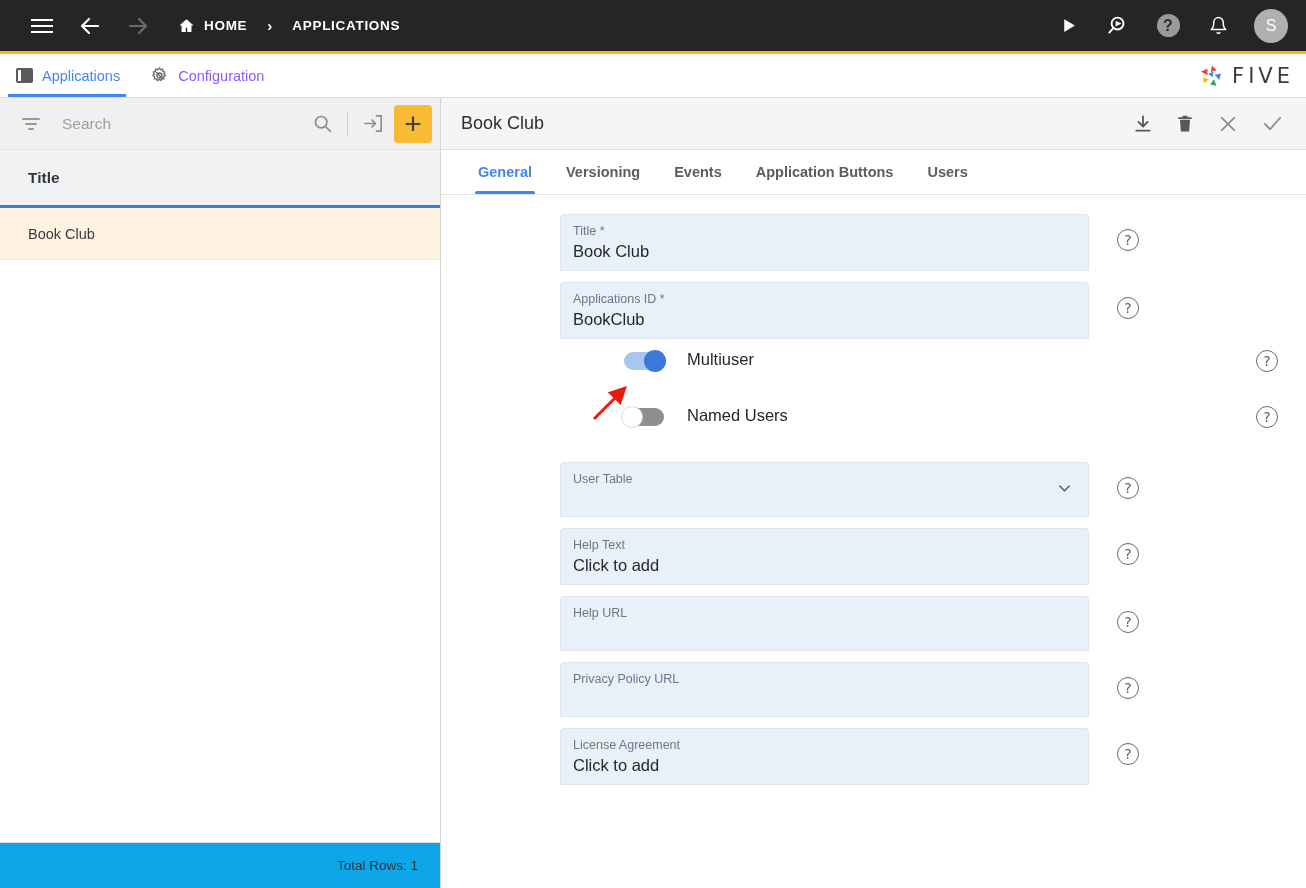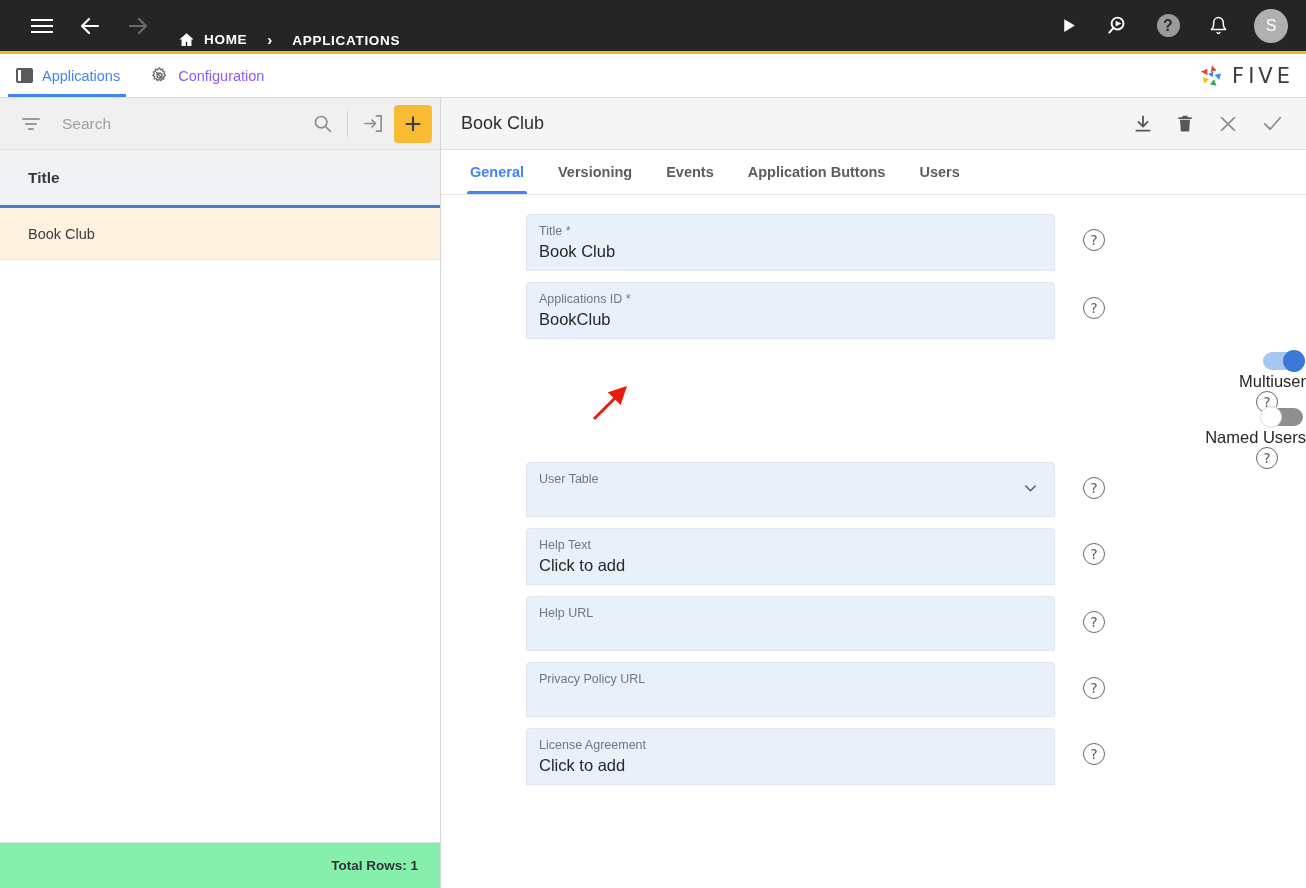--- a/index.html
+++ b/index.html
@@ -11,21 +11,21 @@
   }
 
   
   .topbar {
     height: 54px; background: #252525;
     display: flex; align-items: center;
     padding: 0 18px 0 20px;
     border-bottom: 3px solid #f4b728;
     position: relative;
   }
-  .topbar-left { display: flex; align-items: flex-end; gap: 4px; }
+  .topbar-left { display: flex; align-items: center; gap: 4px; }
   .icon-btn {
     width: 44px; height: 44px;
     display: flex; align-items: center; justify-content: center;
     color: #ffffff; cursor: pointer;
   }
   .icon-btn.disabled { color: #6b6b6b; }
   .hamburger { display: flex; flex-direction: column; gap: 4px; width: 22px; }
   .hamburger span { display: block; height: 2px; background: #fff; width: 100%; }
   .crumb {
     display: flex; align-items: center; gap: 9px;
@@ -120,53 +120,53 @@
     border-bottom: 3px solid #3f7fd4;
   }
   .grid-rows { flex: 1; overflow: hidden; background:#fff; }
   .grid-row {
     height: 52px; display: flex; align-items: center;
     padding-left: 28px; font-size: 14.5px; color: #3b3b3b;
     border-bottom: 1px solid #eaeaea; cursor: pointer;
   }
   .grid-row.selected { background: #fdf3e0; }
   .left-footer {
-    height: 46px; background: #86efac; border-top: 1px solid #dfdfdf;
+    height: 46px; background: #0ea5e9; border-top: 1px solid #dfdfdf;
     display: flex; align-items: center; justify-content: flex-end;
-    padding-right: 22px; font-size: 13.5px; font-weight: bold; color: #2f343a;
+    padding-right: 22px; font-size: 13.5px; font-weight: normal; color: #2f343a;
   }
 
   
   .right { flex: 1; display: flex; flex-direction: column; background: #fff; }
   .right-head {
     height: 52px; background: #f5f5f5; border-bottom: 1px solid #e0e0e0;
     display: flex; align-items: center; padding: 0 22px 0 20px;
   }
   .right-title { font-size: 18px; color: #2e2e2e; }
   .right-actions { margin-left: auto; display: flex; align-items: center; gap: 22px; }
   .ract { cursor: pointer; color: #585858; display:flex; align-items:center; justify-content:center; }
   .ract.light { color: #8e8e8e; }
 
   .subtabs {
     height: 45px; display: flex; align-items: stretch;
-    border-bottom: 1px solid #e3e3e3; padding-left: 12px;
+    border-bottom: 1px solid #e3e3e3; padding-left: 20px;
   }
   .subtab {
     display: flex; align-items: center; padding: 0 17px;
     font-size: 14.5px; font-weight: bold; color: #5d5d5d;
     cursor: pointer; position: relative;
   }
   .subtab.active { color: #4285f4; }
   .subtab.active::after {
     content:''; position:absolute; left:14px; right:14px; bottom:0;
     height:3px; background:#4285f4; border-radius: 2px 2px 0 0;
   }
 
   .form-scroll { flex:1; overflow:hidden; padding-top: 19px; position: relative; }
-  .form-row { display: flex; align-items: flex-start; padding-left: 85px; margin-bottom: 11px; position: relative;}
+  .form-row { display: flex; align-items: flex-start; padding-left: 119px; margin-bottom: 11px; position: relative;}
   .field {
     width: 529px; background: #e8f0fa; border: 1px solid #dce5f0;
     border-radius: 4px 4px 0 0; padding: 9px 14px 8px 12px;
     position: relative; cursor: text; min-height: 55px;
   }
   .field-label { font-size: 12.5px; color: #6f7785; line-height: 15px; }
   .field-label .req { color: #6f7785; }
   .field-value { font-size: 16.5px; color: #272727; line-height: 22px; margin-top: 1px; }
   .field.empty { min-height: 55px; }
   .chev {
@@ -176,21 +176,21 @@
   .help-ico {
     width: 22px; height: 22px; margin-left: 28px; margin-top: 15px;
     border: 1.6px solid #6a6a6a; border-radius: 50%;
     display: flex; align-items: center; justify-content: center;
     font-size: 14px; color: #5e5e5e; cursor: pointer; flex: none;
     font-family: "DejaVu Sans", sans-serif;
   }
   .help-spacer { width: 22px; margin-left: 28px; flex:none; }
 
   
-  .toggle-row { display:flex; align-items:flex-end; padding-left: 180px; height: 56px; position: relative; flex-direction: column; }
+  .toggle-row { display:flex; align-items:flex-start; padding-left: 180px; height: 56px; position: relative; }
   .switch { width: 46px; height: 22px; position: relative; cursor: pointer; flex:none; }
   .switch .track {
     position:absolute; left: 3px; top: 2px; width: 40px; height: 18px;
     border-radius: 9px; background: #a8c7f0;
   }
   .switch .knob {
     position:absolute; top: 0; left: 23px; width: 22px; height: 22px;
     border-radius: 50%; background: #3b78d8;
   }
   .switch.off .track { background: #8f8f8f; }

